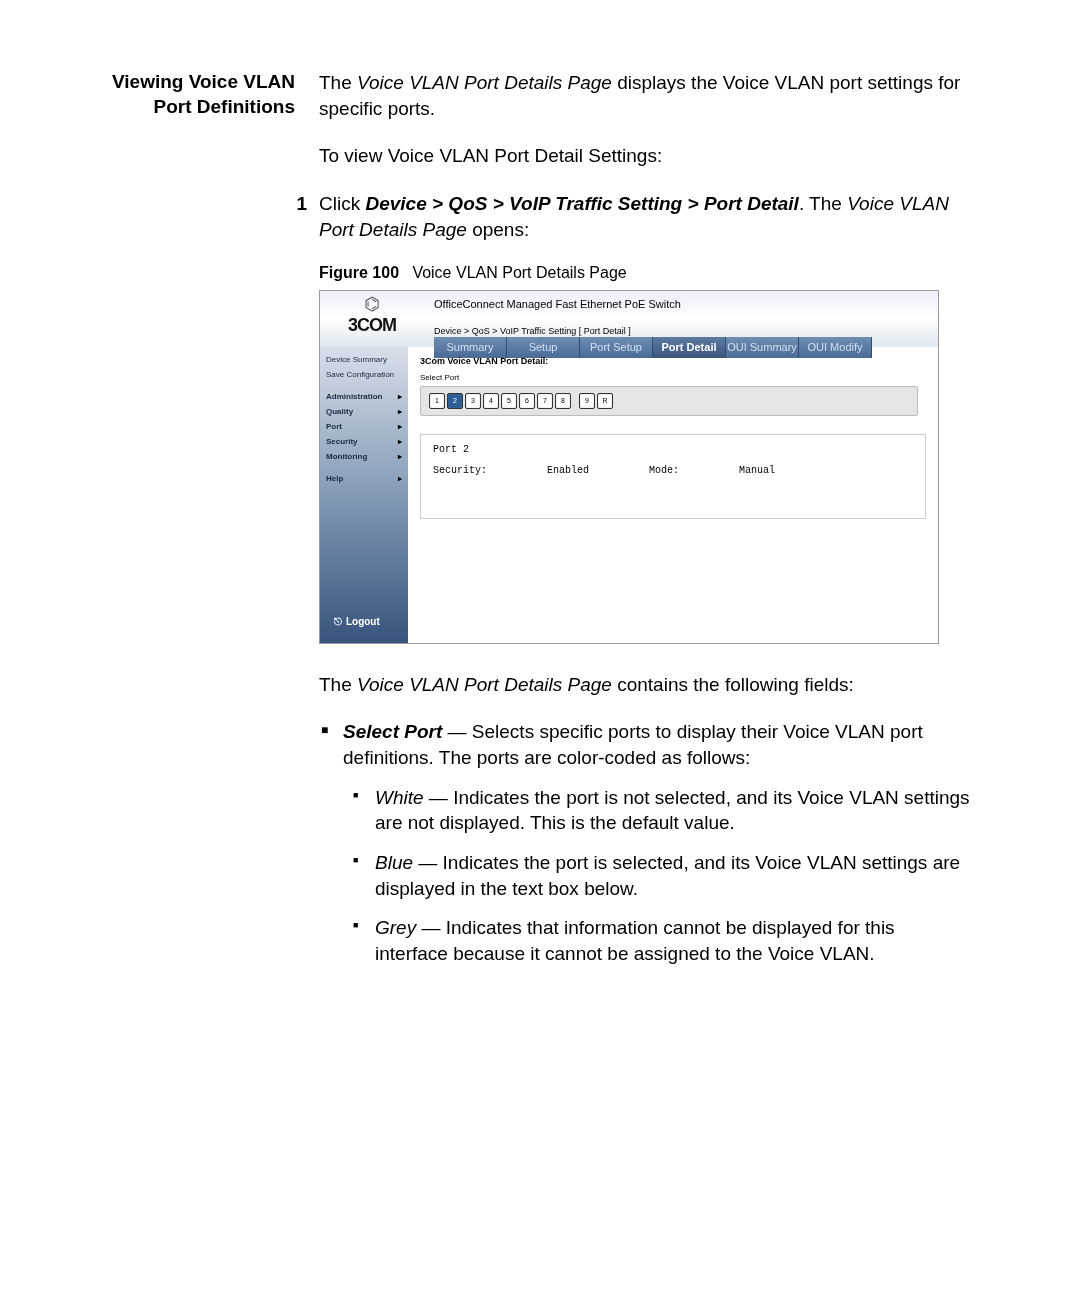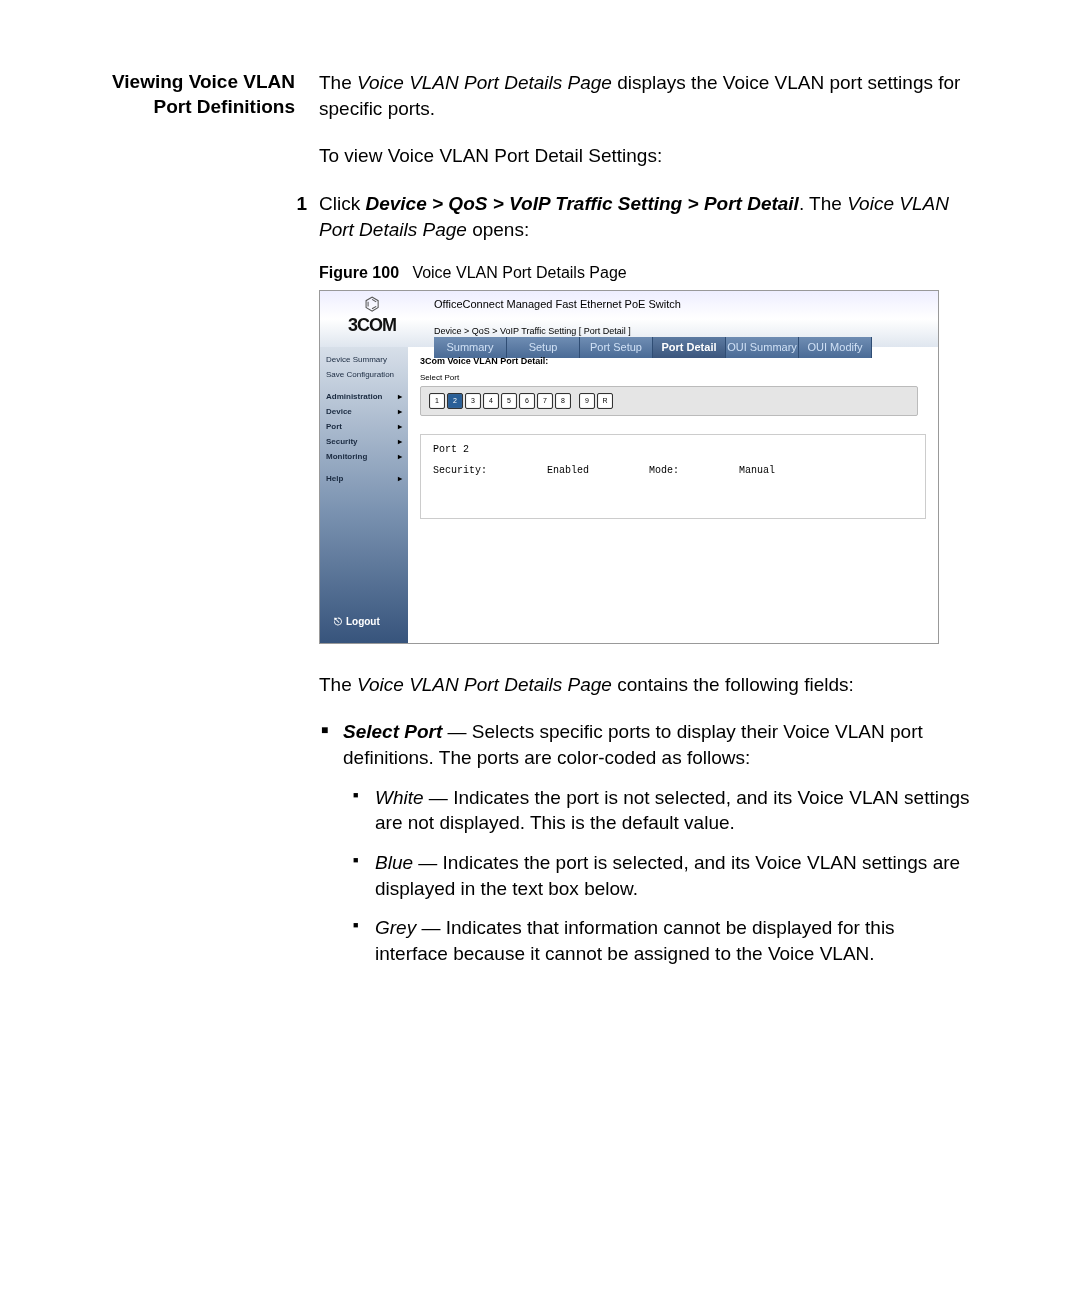--- a/index.html
+++ b/index.html
@@ -313,21 +313,21 @@
         <div class="ss-body">
           <div class="ss-sidebar">
             <div class="ss-sidebar-item ss-sidebar-sub">Device Summary</div>
             <div class="ss-sidebar-item ss-sidebar-sub">Save Configuration</div>
             <div style="height:8px"></div>
             <div class="ss-sidebar-item">
                 <span>Administration</span>
                 <span class="ss-arrow">▸</span>
               </div>
             <div class="ss-sidebar-item">
-                <span>Device</span>
+                <span>Quality</span>
                 <span class="ss-arrow">▸</span>
               </div>
             <div class="ss-sidebar-item">
                 <span>Port</span>
                 <span class="ss-arrow">▸</span>
               </div>
             <div class="ss-sidebar-item">
                 <span>Security</span>
                 <span class="ss-arrow">▸</span>
               </div>

